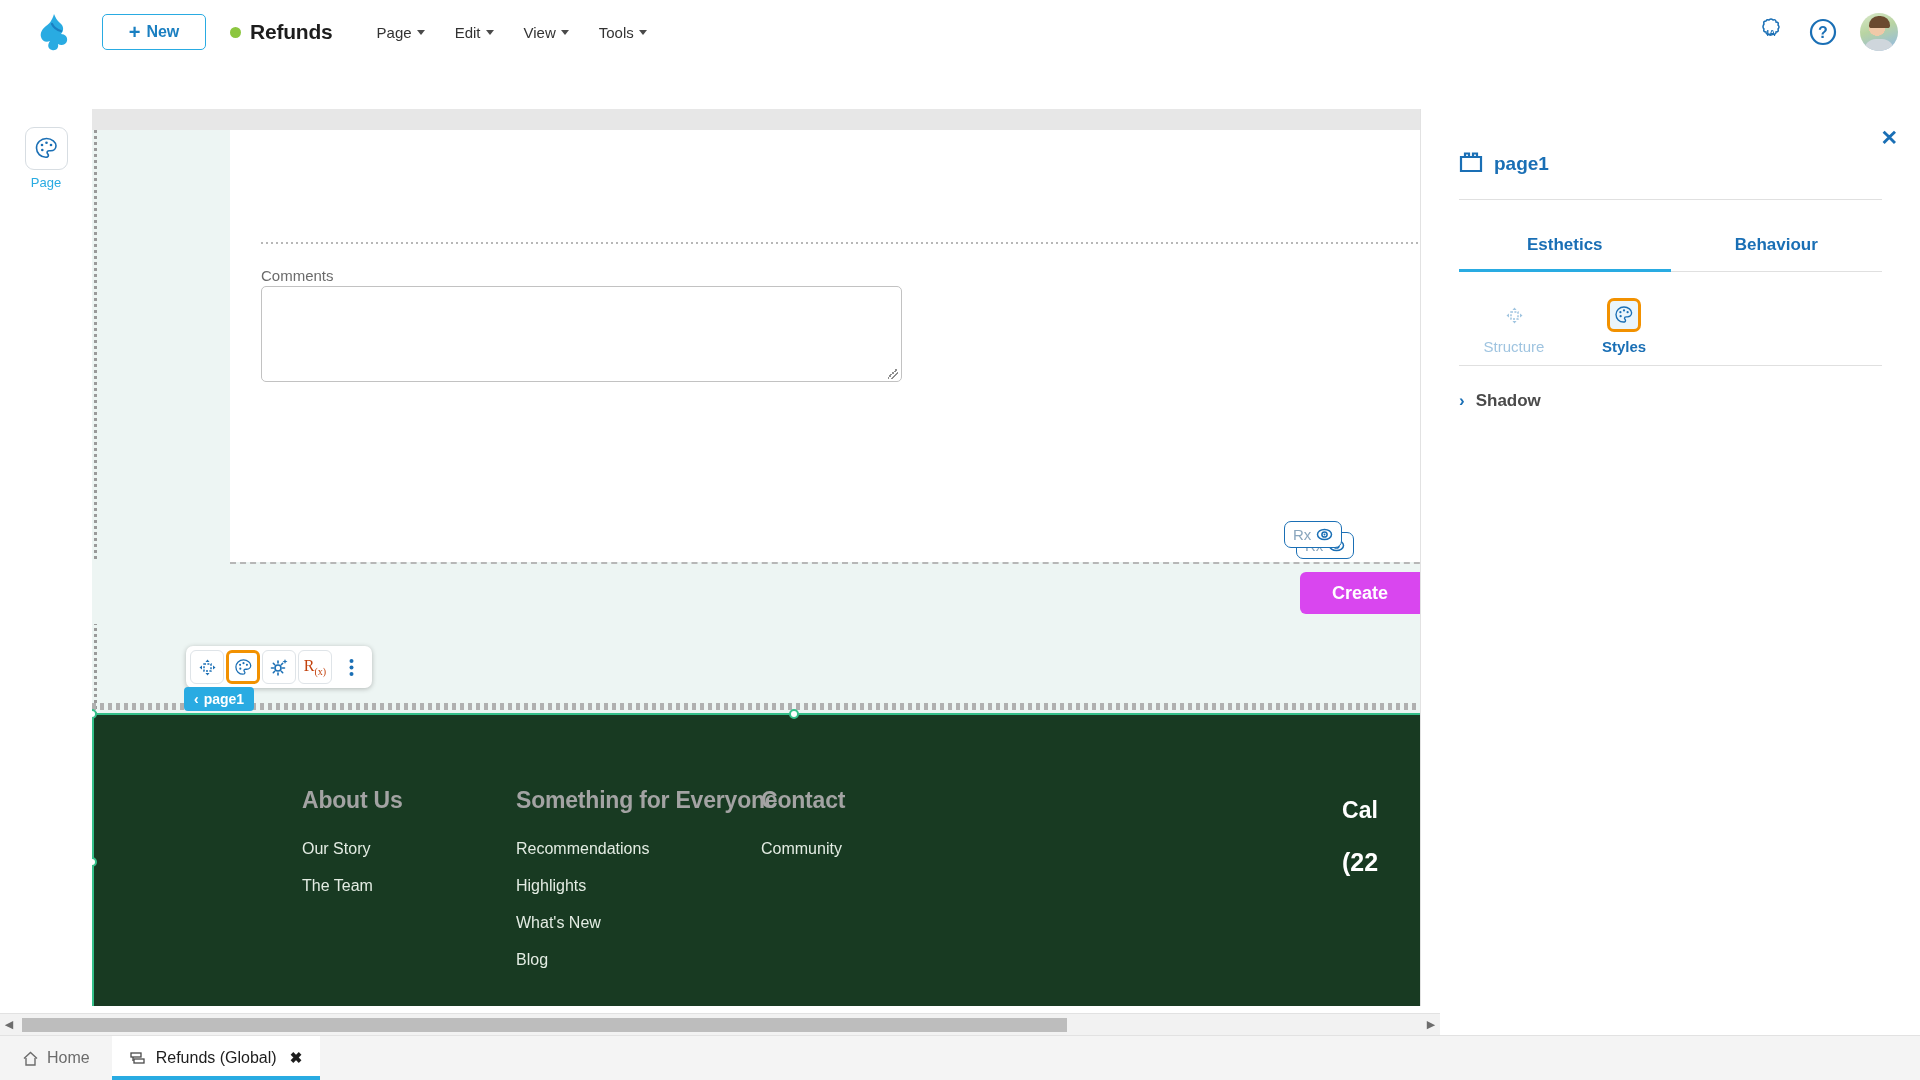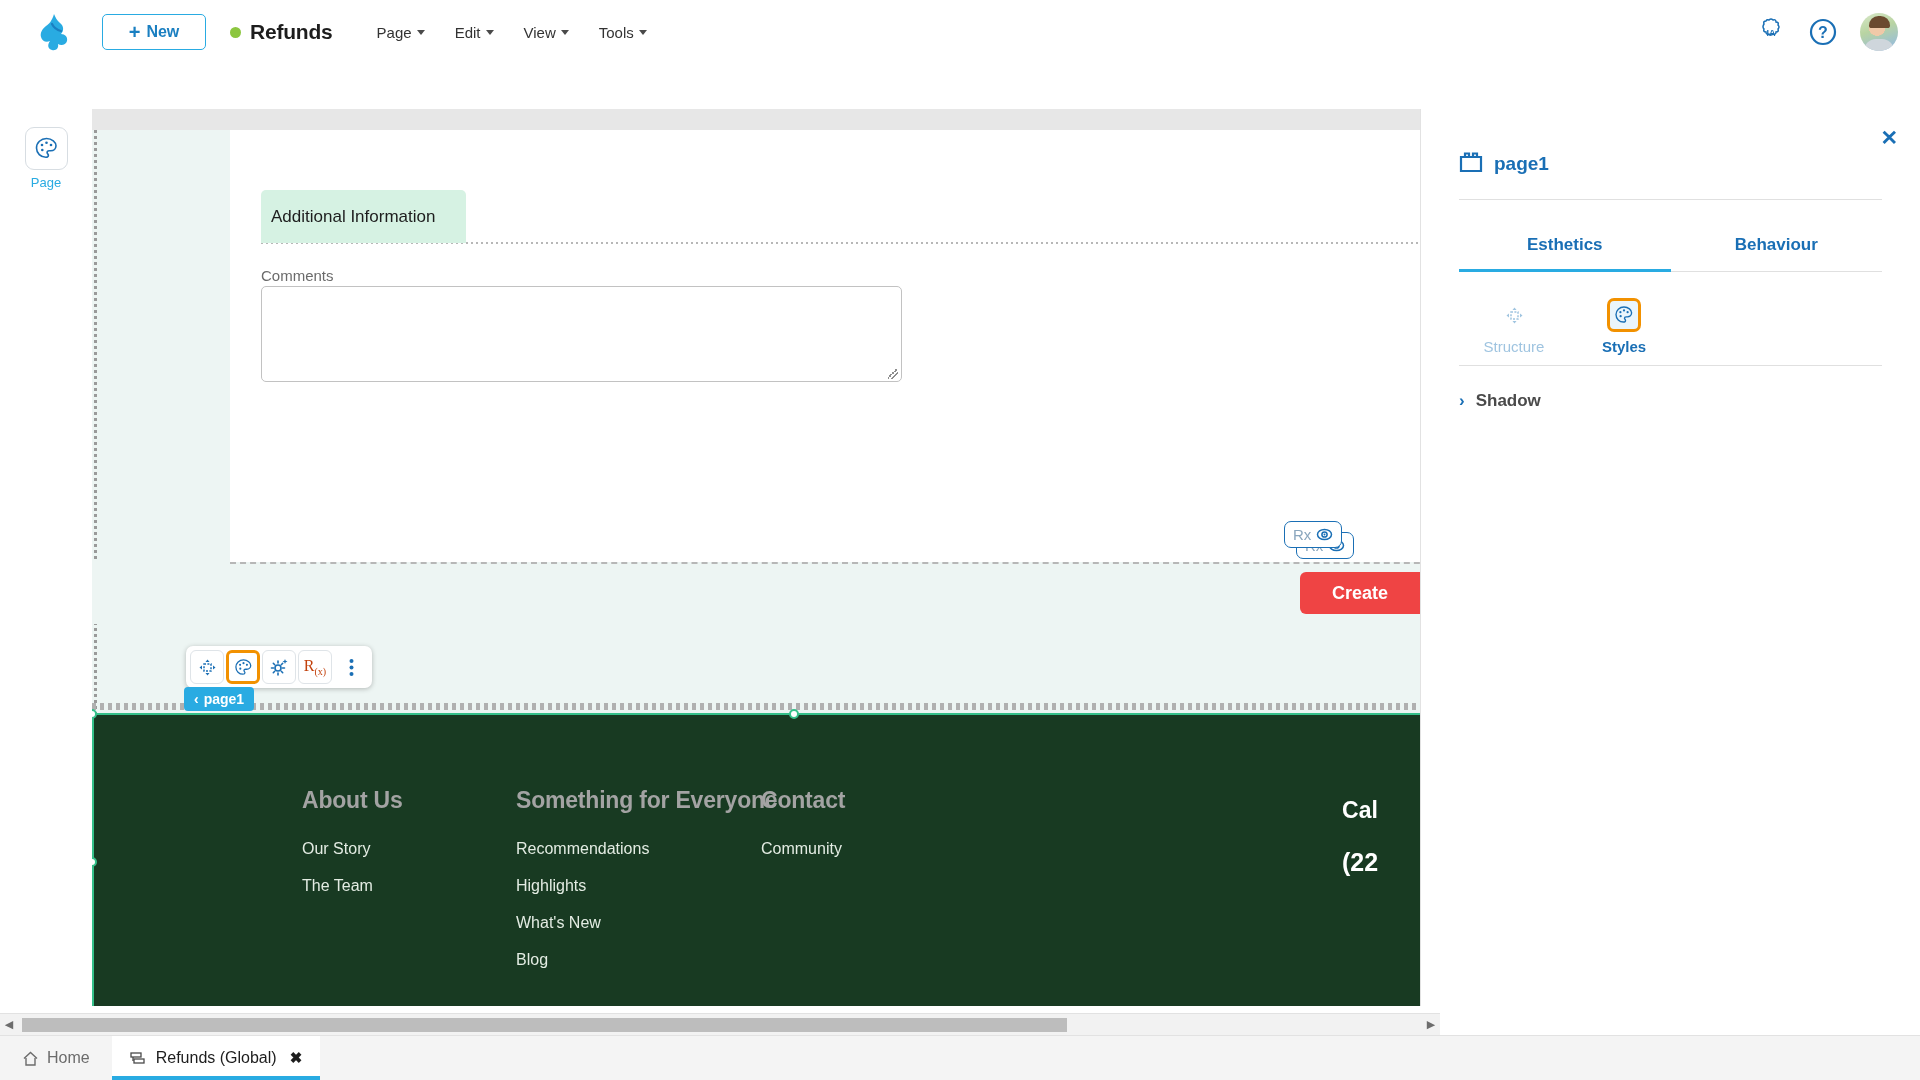--- a/index.html
+++ b/index.html
@@ -95,21 +95,21 @@
   }
   .resize-grip { position:absolute; right:3px; bottom:2px; width:10px; height:10px;
     background-image: linear-gradient(135deg, transparent 0 40%, #8d8d8d 40% 50%, transparent 50% 62%, #8d8d8d 62% 72%, transparent 72%); }
 
   
   .teal-band { position: absolute; left: 0; top: 453px; width: 1368px; height: 62px; background: #edf5f3; }
   .dash-region { position:absolute; left:138px; top:453px; width:1230px; height:62px;
      border-top:2px dashed #b7b7b7; }
   .create-btn {
     position: absolute; left: 1208px; top: 463px; width: 160px; height: 42px;
-    background: #ef4444; border-radius: 6px 0 0 6px; color: #fff;
+    background: #d946ef; border-radius: 6px 0 0 6px; color: #fff;
     font-size: 18px; font-weight: bold; display:flex; align-items:center; padding-left: 32px;
     overflow: hidden; white-space: nowrap;
   }
   .rx-badge {
     position: absolute; border: 1.4px solid #1a6fb5; border-radius: 7px; background: #fff;
     display: flex; align-items: center; gap: 5px; padding: 4px 8px; color: #8aa6bd; font-size: 15px;
   }
   .rx-badge.back { left: 1204px; top: 423px; }
   .rx-badge.front { left: 1192px; top: 412px; color: #8aa6bd; }
 
@@ -382,21 +382,20 @@
   </div>
 
   <div class="canvas-wrap">
 
     <div class="page-body" style="height:945px;"></div>
     <div class="page-outline"></div>
 
     <div class="white-card"></div>
     <div class="chip-dashline"></div>
 
-    <div class="sec-chip">Additional Information</div>
     <div class="field-label">Comments</div>
     <div class="comments-box">
       <div class="resize-grip"></div>
     </div>
 
     <div class="teal-band"></div>
     <div class="dash-region"></div>
     <div class="create-btn">Create</div>
 
     <div class="rx-badge back">

